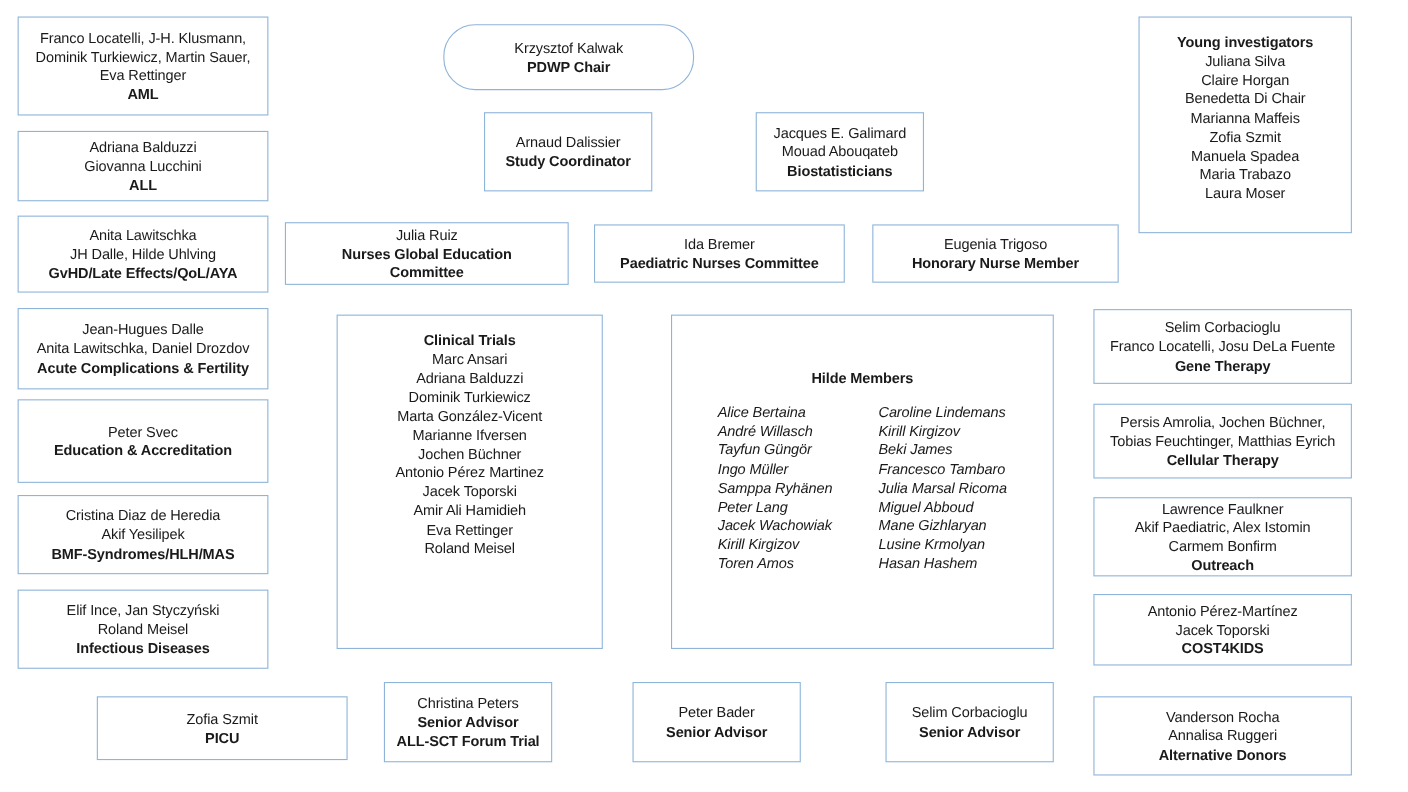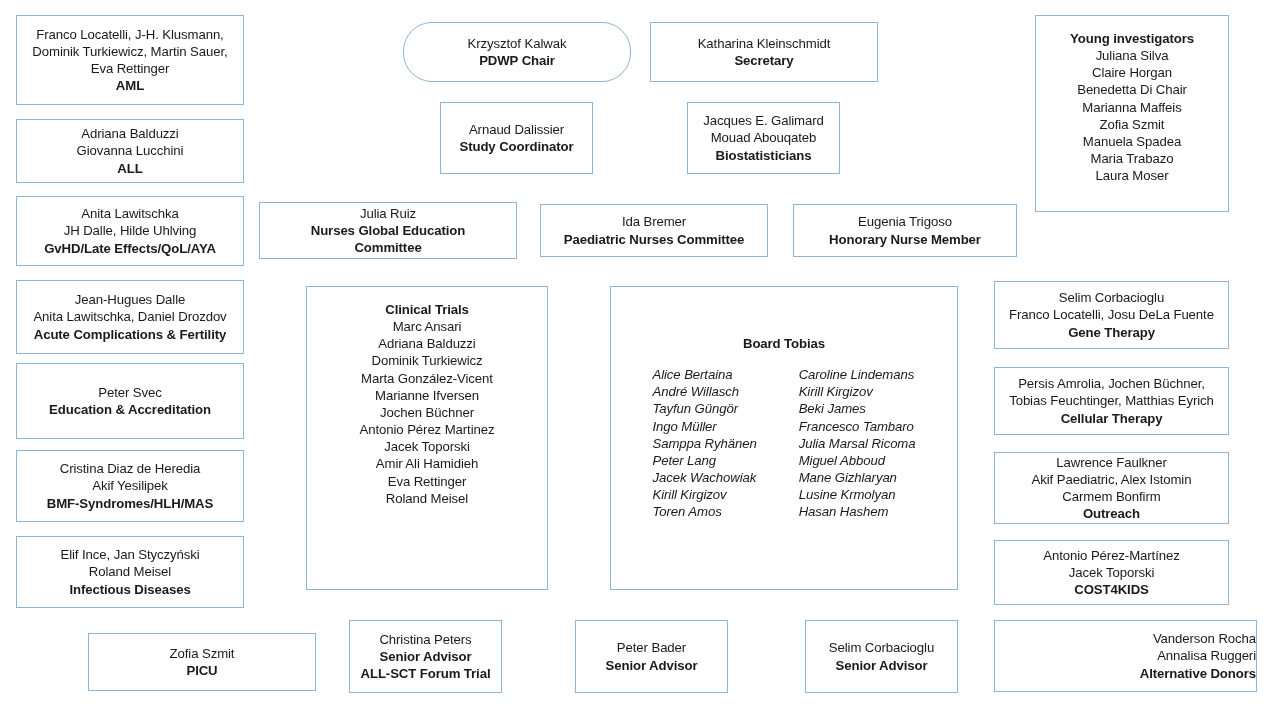--- a/index.html
+++ b/index.html
@@ -110,24 +110,20 @@
   <div class="box" style="left:88px; top:633px; width:228px; height:58px;">
     <span class="line">Zofia Szmit</span>
     <span class="line bold">PICU</span>
   </div>
 
   <div class="box" style="left:403px; top:22px; width:228px; height:60px;border-radius:29px;">
     <span class="line">Krzysztof Kalwak</span>
     <span class="line bold">PDWP Chair</span>
   </div>
 
-  <div class="box" style="left:650px; top:22px; width:228px; height:60px;">
-    <span class="line">Katharina Kleinschmidt</span>
-    <span class="line bold">Secretary</span>
-  </div>
 
   <div class="box" style="left:440px; top:102px; width:153px; height:72px;">
     <span class="line">Arnaud Dalissier</span>
     <span class="line bold">Study Coordinator</span>
   </div>
 
   <div class="box" style="left:687px; top:102px; width:153px; height:72px;">
     <span class="line">Jacques E. Galimard</span>
     <span class="line">Mouad Abouqateb</span>
     <span class="line bold">Biostatisticians</span>
@@ -170,21 +166,21 @@
     <span class="line">Marianne Ifversen</span>
     <span class="line">Jochen Büchner</span>
     <span class="line">Antonio Pérez Martinez</span>
     <span class="line">Jacek Toporski</span>
     <span class="line">Amir Ali Hamidieh</span>
     <span class="line">Eva Rettinger</span>
     <span class="line">Roland Meisel</span>
   </div>
 
   <div class="box stack-top" style="left:610px; top:286px; width:348px; height:304px; padding-top:48px;">
-    <span class="line bold">Board Tobias</span>
+    <span class="line bold">Hilde Members</span>
     <div class="cols">
       <div class="col">
         <span class="line">Alice Bertaina</span>
         <span class="line">André Willasch</span>
         <span class="line">Tayfun Güngör</span>
         <span class="line">Ingo Müller</span>
         <span class="line">Samppa Ryhänen</span>
         <span class="line">Peter Lang</span>
         <span class="line">Jacek Wachowiak</span>
         <span class="line">Kirill Kirgizov</span>
@@ -222,21 +218,21 @@
     <span class="line">Carmem Bonfirm</span>
     <span class="line bold">Outreach</span>
   </div>
 
   <div class="box" style="left:994px; top:540px; width:235px; height:65px;">
     <span class="line">Antonio Pérez-Martínez</span>
     <span class="line">Jacek Toporski</span>
     <span class="line bold">COST4KIDS</span>
   </div>
 
-  <div class="box" style="left:994px; top:620px; width:263px; height:72px;align-items:flex-end;">
+  <div class="box" style="left:994px; top:633px; width:235px; height:72px;">
     <span class="line">Vanderson Rocha</span>
     <span class="line">Annalisa Ruggeri</span>
     <span class="line bold">Alternative Donors</span>
   </div>
 
   <div class="box" style="left:349px; top:620px; width:153px; height:73px;">
     <span class="line">Christina Peters</span>
     <span class="line bold">Senior Advisor</span>
     <span class="line bold">ALL-SCT Forum Trial</span>
   </div>

